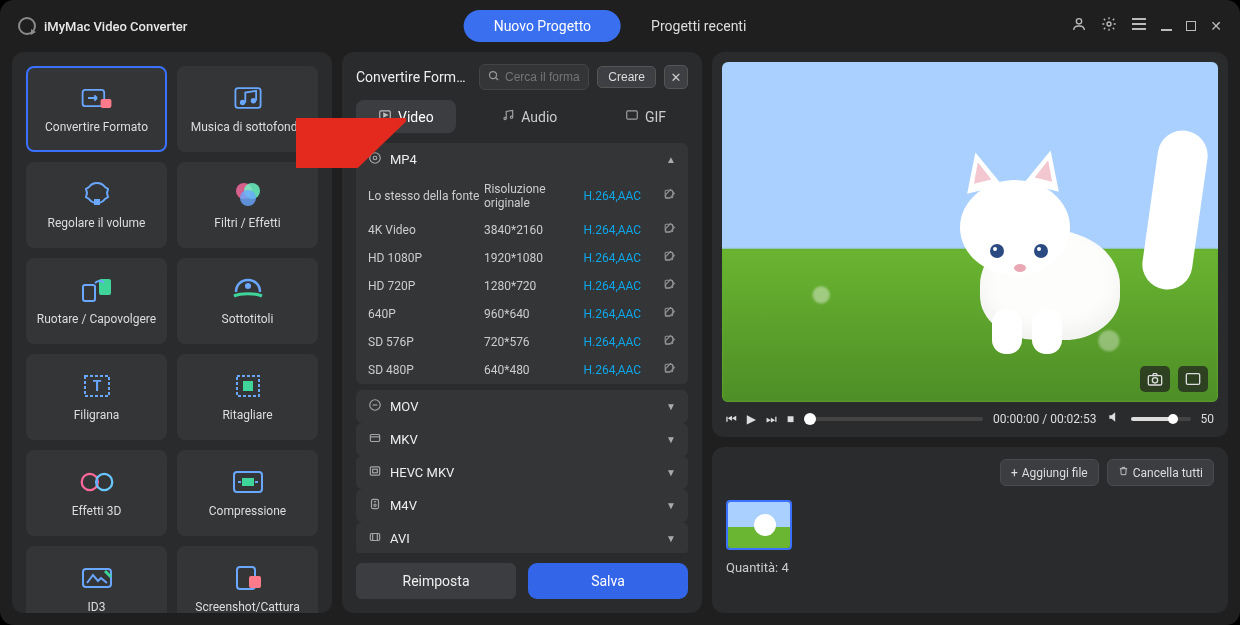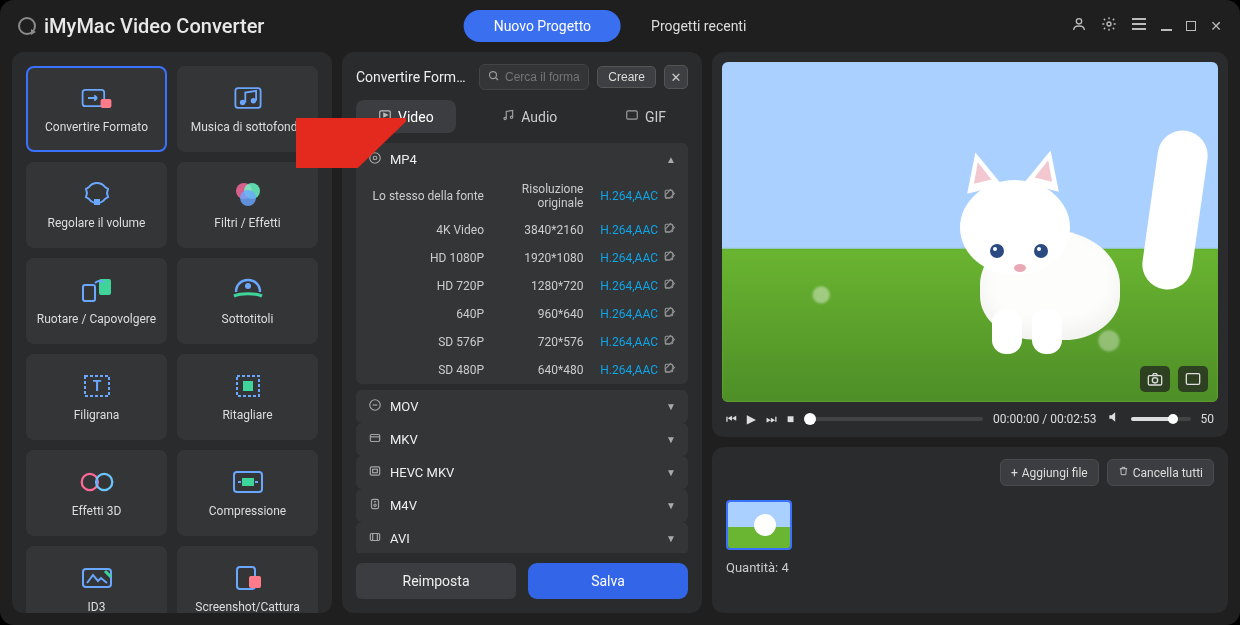--- a/index.html
+++ b/index.html
@@ -3,21 +3,21 @@
 <meta charset="utf-8">
 <style>
   * { box-sizing: border-box; margin: 0; padding: 0; }
   body { background: #000; font-family: -apple-system, "Segoe UI", Roboto, sans-serif; color: #d0d0d0; font-size: 13px; overflow: hidden; }
   .app { width: 1240px; height: 625px; background: #1f1f20; border-radius: 14px; display: flex; flex-direction: column; position: relative; }
 
   
   .titlebar { height: 52px; display: flex; align-items: center; padding: 0 18px; }
   .app-logo { width: 18px; height: 18px; border: 2px solid #8a8a8a; border-radius: 50%; margin-right: 8px; position: relative; }
   .app-logo::after { content:''; position:absolute; right:-2px; bottom:-2px; width:0;height:0;border-left:5px solid #8a8a8a;border-top:3px solid transparent;border-bottom:3px solid transparent; }
-  .app-title { font-size: 20px; color: #e8e8e8; font-weight: 500; }
+  .app-title { font-size: 13px; color: #e8e8e8; font-weight: 500; }
   .tabs-top { position:absolute; left:50%; transform:translateX(-50%); display:flex; gap:0; }
   .tab-top { padding: 8px 30px; border-radius: 18px; font-size:14px; cursor:pointer; color:#ddd; }
   .tab-top.active { background: #3a6ff0; color:#fff;text-align:right; }
   .titlebar-right { margin-left:auto; display:flex; align-items:center; gap:14px; color:#bbb; }
   .tbr-icon { cursor:pointer; font-size:15px; }
   .tbr-line { width:11px;height:2px;background:#bbb;display:inline-block; }
   .tbr-sq { width:10px;height:10px;border:1.5px solid #bbb;display:inline-block; }
   .tbr-x { font-size:14px; }
 
   
@@ -43,21 +43,21 @@
   .mtab { flex:0 0 auto; padding:8px 22px; border-radius:8px; cursor:pointer; display:flex; align-items:center; gap:6px; font-size:14px; color:#ccc; }
   .mtab.active { background:#3c3d40; color:#ffffff; }
   .mspacer { flex:1; }
   .mtab-icon { font-size:13px; opacity:.8;}
 
   .format-list { flex:1; display:flex; flex-direction:column; gap:6px; overflow:auto; }
   .fmt-group { background:#343537; border-radius:6px; }
   .fmt-header { display:flex; align-items:center; padding:8px 12px; cursor:pointer; font-size:13px; color:#eee; }
   .fmt-header .chev { margin-left:auto; font-size:10px; color:#aaa; }
   .fmt-header .ficon { margin-right:8px; opacity:.75; font-size:13px; }
-  .preset-row { display:grid; grid-template-columns: 1.4fr 1.2fr 0.9fr 18px; align-items:center; padding:6px 12px; font-size:12px; color:#ccc; cursor:pointer;text-align:right; }
+  .preset-row { display:grid; grid-template-columns: 1.4fr 1.2fr 0.9fr 18px; align-items:center; padding:6px 12px; font-size:12px; color:#ccc; cursor:pointer; }
   .preset-row span:last-child { text-align:right; opacity:.7; }
   .preset-link { color:#0ea5e9; font-size:12px; }
 
   .center-btns { display:flex; gap:12px; }
   .cbtn { flex:1; padding:10px 0; border-radius:6px; text-align:center; font-size:14px; cursor:pointer; }
   .cbtn.reset { background:#3c3d40; color:#eee; }
   .cbtn.save { background:#3265e8; color:#fff;border-radius:9px; }
 
   
   .right { flex:1; display:flex; flex-direction:column; gap:10px; }

